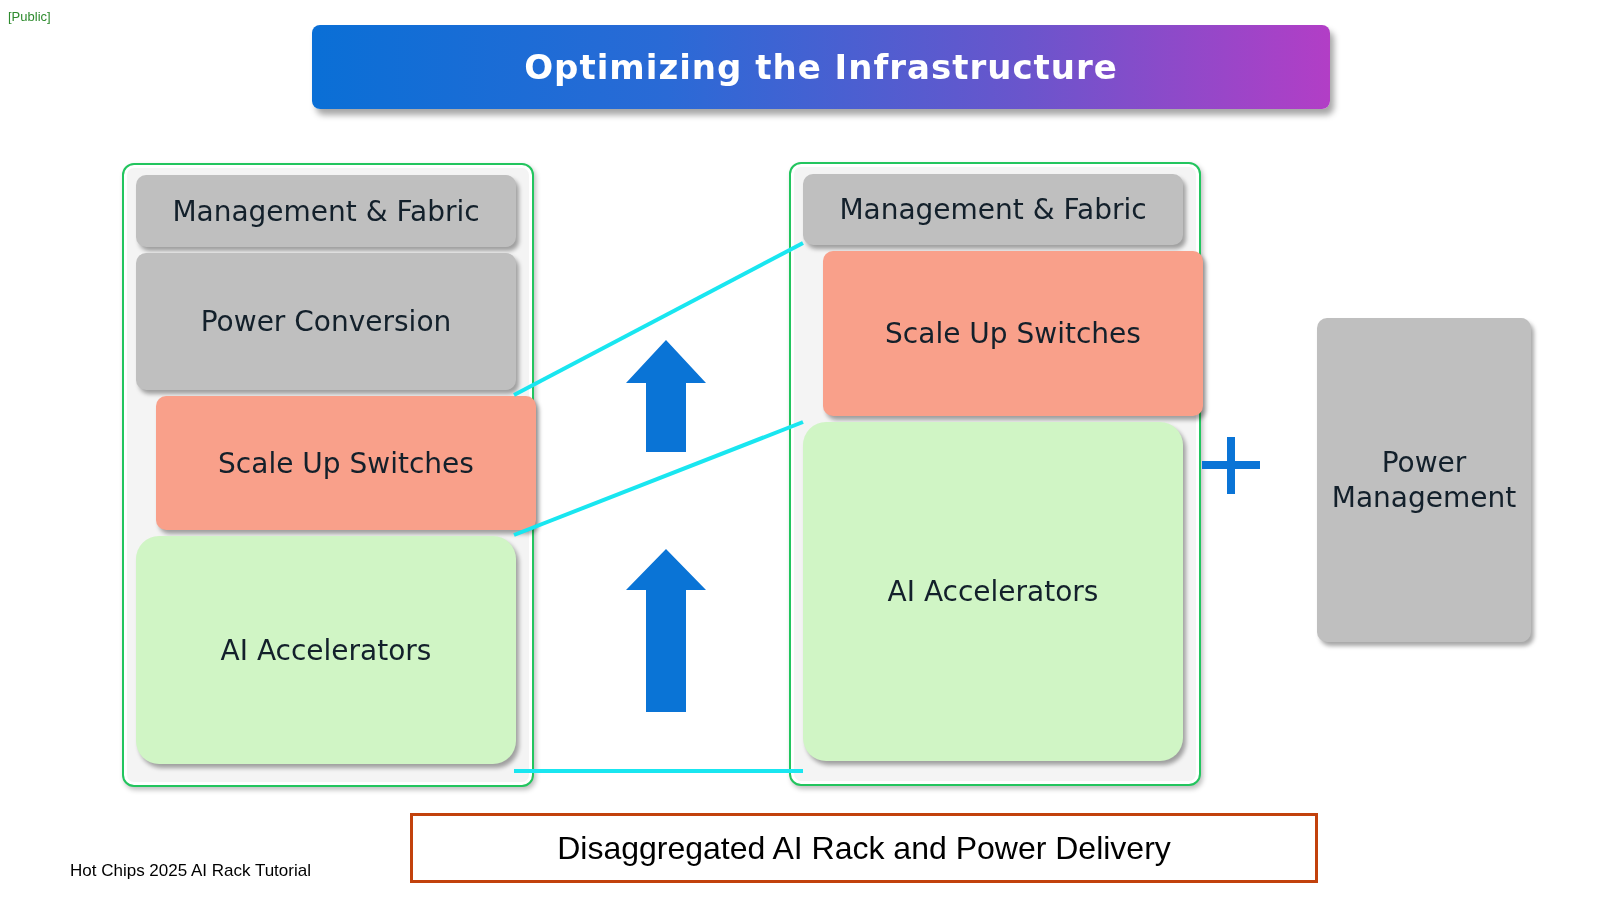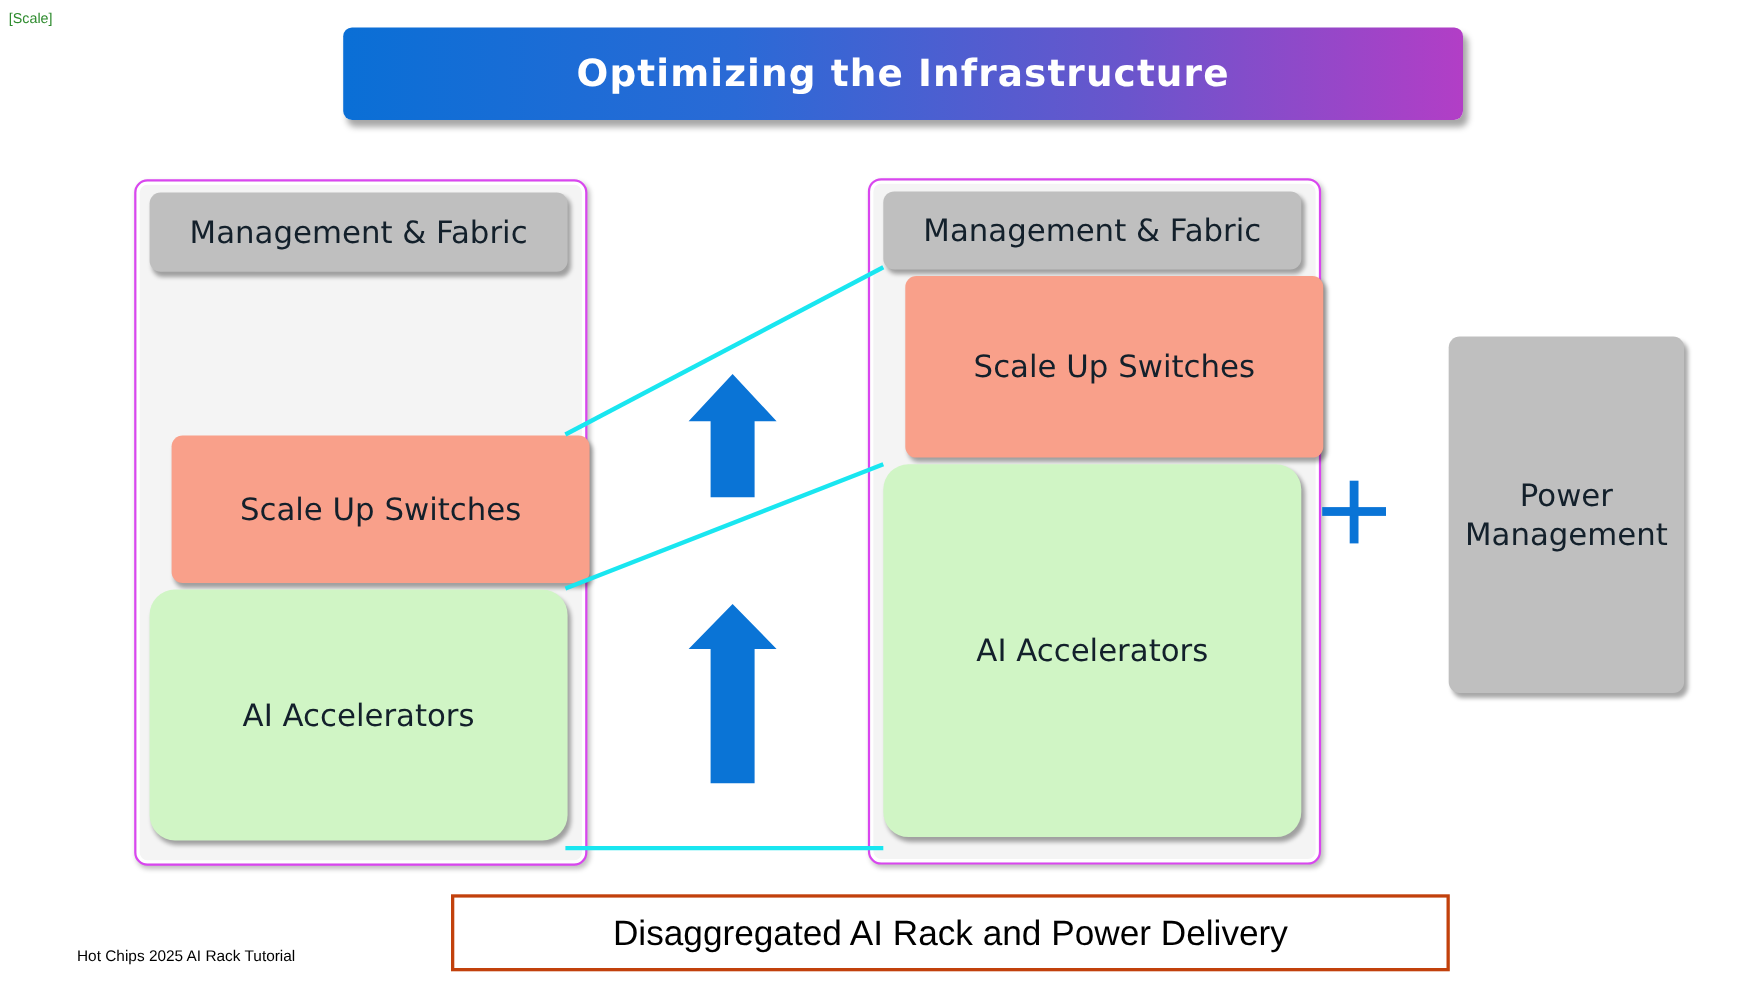--- a/index.html
+++ b/index.html
@@ -10,54 +10,57 @@
 
   .title-banner {
     left: 312px; top: 25px; width: 1018px; height: 84px; border-radius: 8px;
     background: linear-gradient(90deg, #0a6fd6 0%, #2a6ad6 35%, #6a55cc 70%, #b23ec6 100%);
     box-shadow: 4px 6px 6px rgba(0,0,0,0.35);
     display: flex; align-items: center; justify-content: center;
   }
   .title-banner span { color: #ffffff; font-size: 34px; font-weight: bold; letter-spacing: 1px; font-family: "DejaVu Sans", sans-serif; }
 
   .rack {
-    border: 2px solid #d946ef; border-radius: 12px; background: #f4f4f4;
+    border: 2px solid #22c55e; border-radius: 12px; background: #f4f4f4;
     box-shadow: 2px 3px 5px rgba(0,0,0,0.25), inset 0 0 0 3px #ffffff;
   }
   .block {
     position: absolute; border-radius: 10px;
     box-shadow: 3px 4px 4px rgba(0,0,0,0.35);
     display: flex; align-items: center; justify-content: center; text-align: center;
     color: #13202b; font-size: 28px; line-height: 1.25;
   }
   .gray { background: #bfbfbf; }
   .salmon { background: #f9a08a; margin-left: 20px; }
   .green { background: #d0f5c5; border-radius: 23px; }
 
-  .footer-text { left: 70px; top: 861px; font-size: 14px; color: #000; font-family: "Liberation Sans", sans-serif; }
+  .footer-text { left: 70px; top: 861px; font-size: 17px; color: #000; font-family: "Liberation Sans", sans-serif; }
   .caption-box {
     left: 410px; top: 813px; width: 902px; height: 64px; border: 3px solid #c2410c; background: #fff;
     display: flex; align-items: center; justify-content: center;
   }
   .caption-box span { font-size: 32px; color: #000; font-family: "Liberation Sans", sans-serif; }
 
   svg.overlay { position: absolute; left: 0; top: 0; pointer-events: none; }
 </style>
 </head>
 <body>
 
-<div class="abs public-tag">[Scale]</div>
+<div class="abs public-tag">[Public]</div>
 
 <div class="abs title-banner">
   <span>Optimizing the Infrastructure</span>
 </div>
 
 <div class="abs rack" style="left:122px; top:163px; width:408px; height:620px;">
   <div class="block gray" style="left:12px; top:10px; width:380px; height:72px;">
     <span>Management &amp; Fabric</span>
+  </div>
+  <div class="block gray" style="left:12px; top:88px; width:380px; height:137px;">
+    <span>Power Conversion</span>
   </div>
   <div class="block salmon" style="left:12px; top:231px; width:380px; height:134px;">
     <span>Scale Up Switches</span>
   </div>
   <div class="block green" style="left:12px; top:371px; width:380px; height:228px;">
     <span>AI Accelerators</span>
   </div>
 </div>
 
 <div class="abs rack" style="left:789px; top:162px; width:408px; height:620px;">
@@ -65,21 +68,21 @@
     <span>Management &amp; Fabric</span>
   </div>
   <div class="block salmon" style="left:12px; top:87px; width:380px; height:165px;">
     <span>Scale Up Switches</span>
   </div>
   <div class="block green" style="left:12px; top:258px; width:380px; height:339px;">
     <span>AI Accelerators</span>
   </div>
 </div>
 
-<div class="abs block gray" style="left:1317px; top:306px; width:214px; height:324px; border-radius:10px;">
+<div class="abs block gray" style="left:1317px; top:318px; width:214px; height:324px; border-radius:10px;">
   <div>
     <div>Power</div>
     <div>Management</div>
   </div>
 </div>
 
 <svg class="overlay" width="1600" height="900" viewBox="0 0 1600 900">
   <line x1="514" y1="395" x2="803" y2="243" stroke="#19e6f0" stroke-width="4"></line>
   <line x1="514" y1="535" x2="803" y2="422" stroke="#19e6f0" stroke-width="4"></line>
   <line x1="514" y1="771" x2="803" y2="771" stroke="#19e6f0" stroke-width="4"></line>

